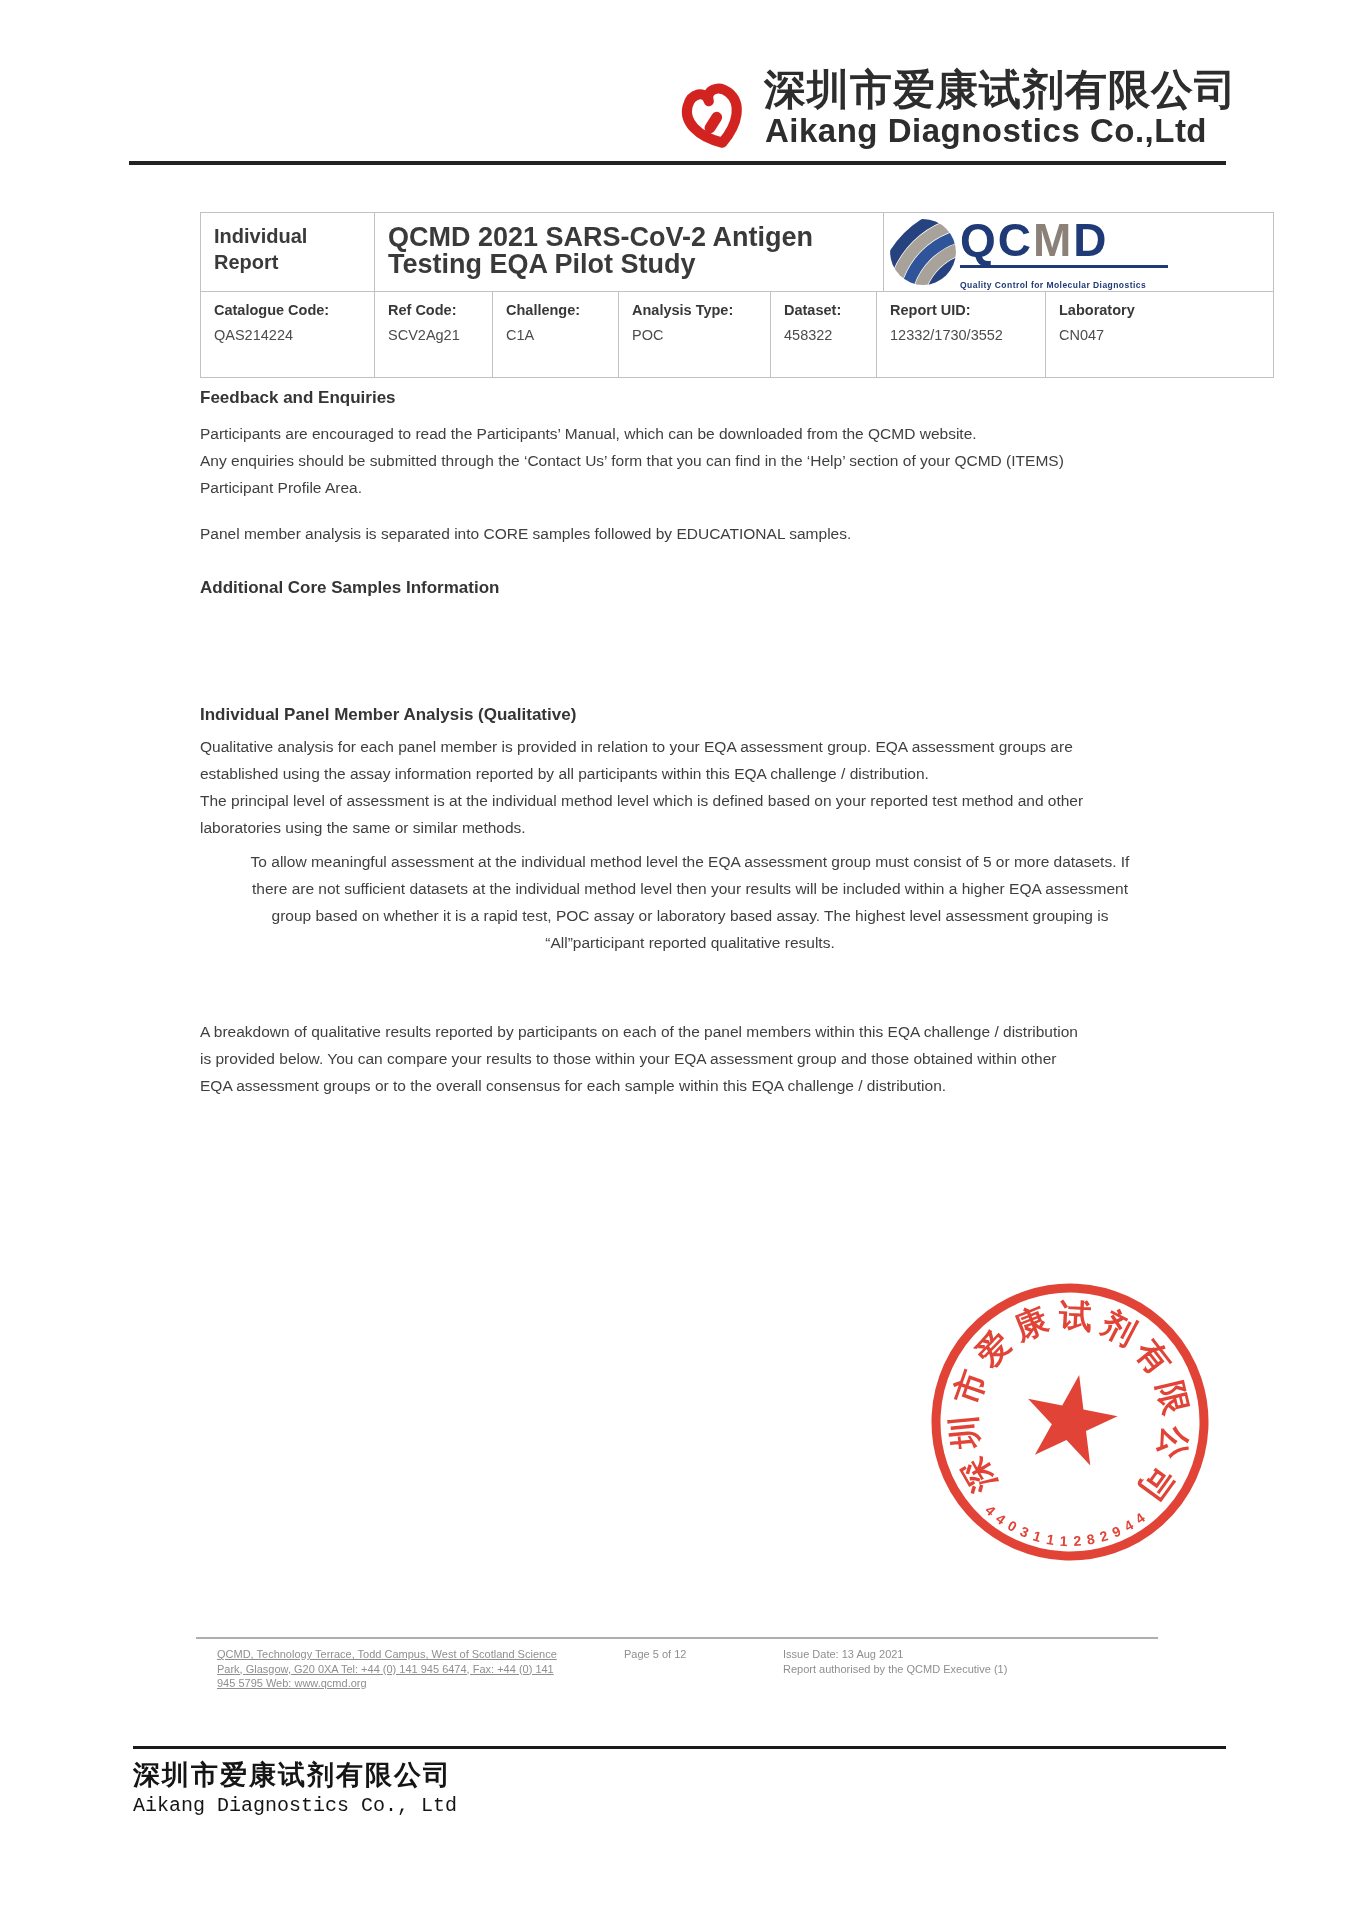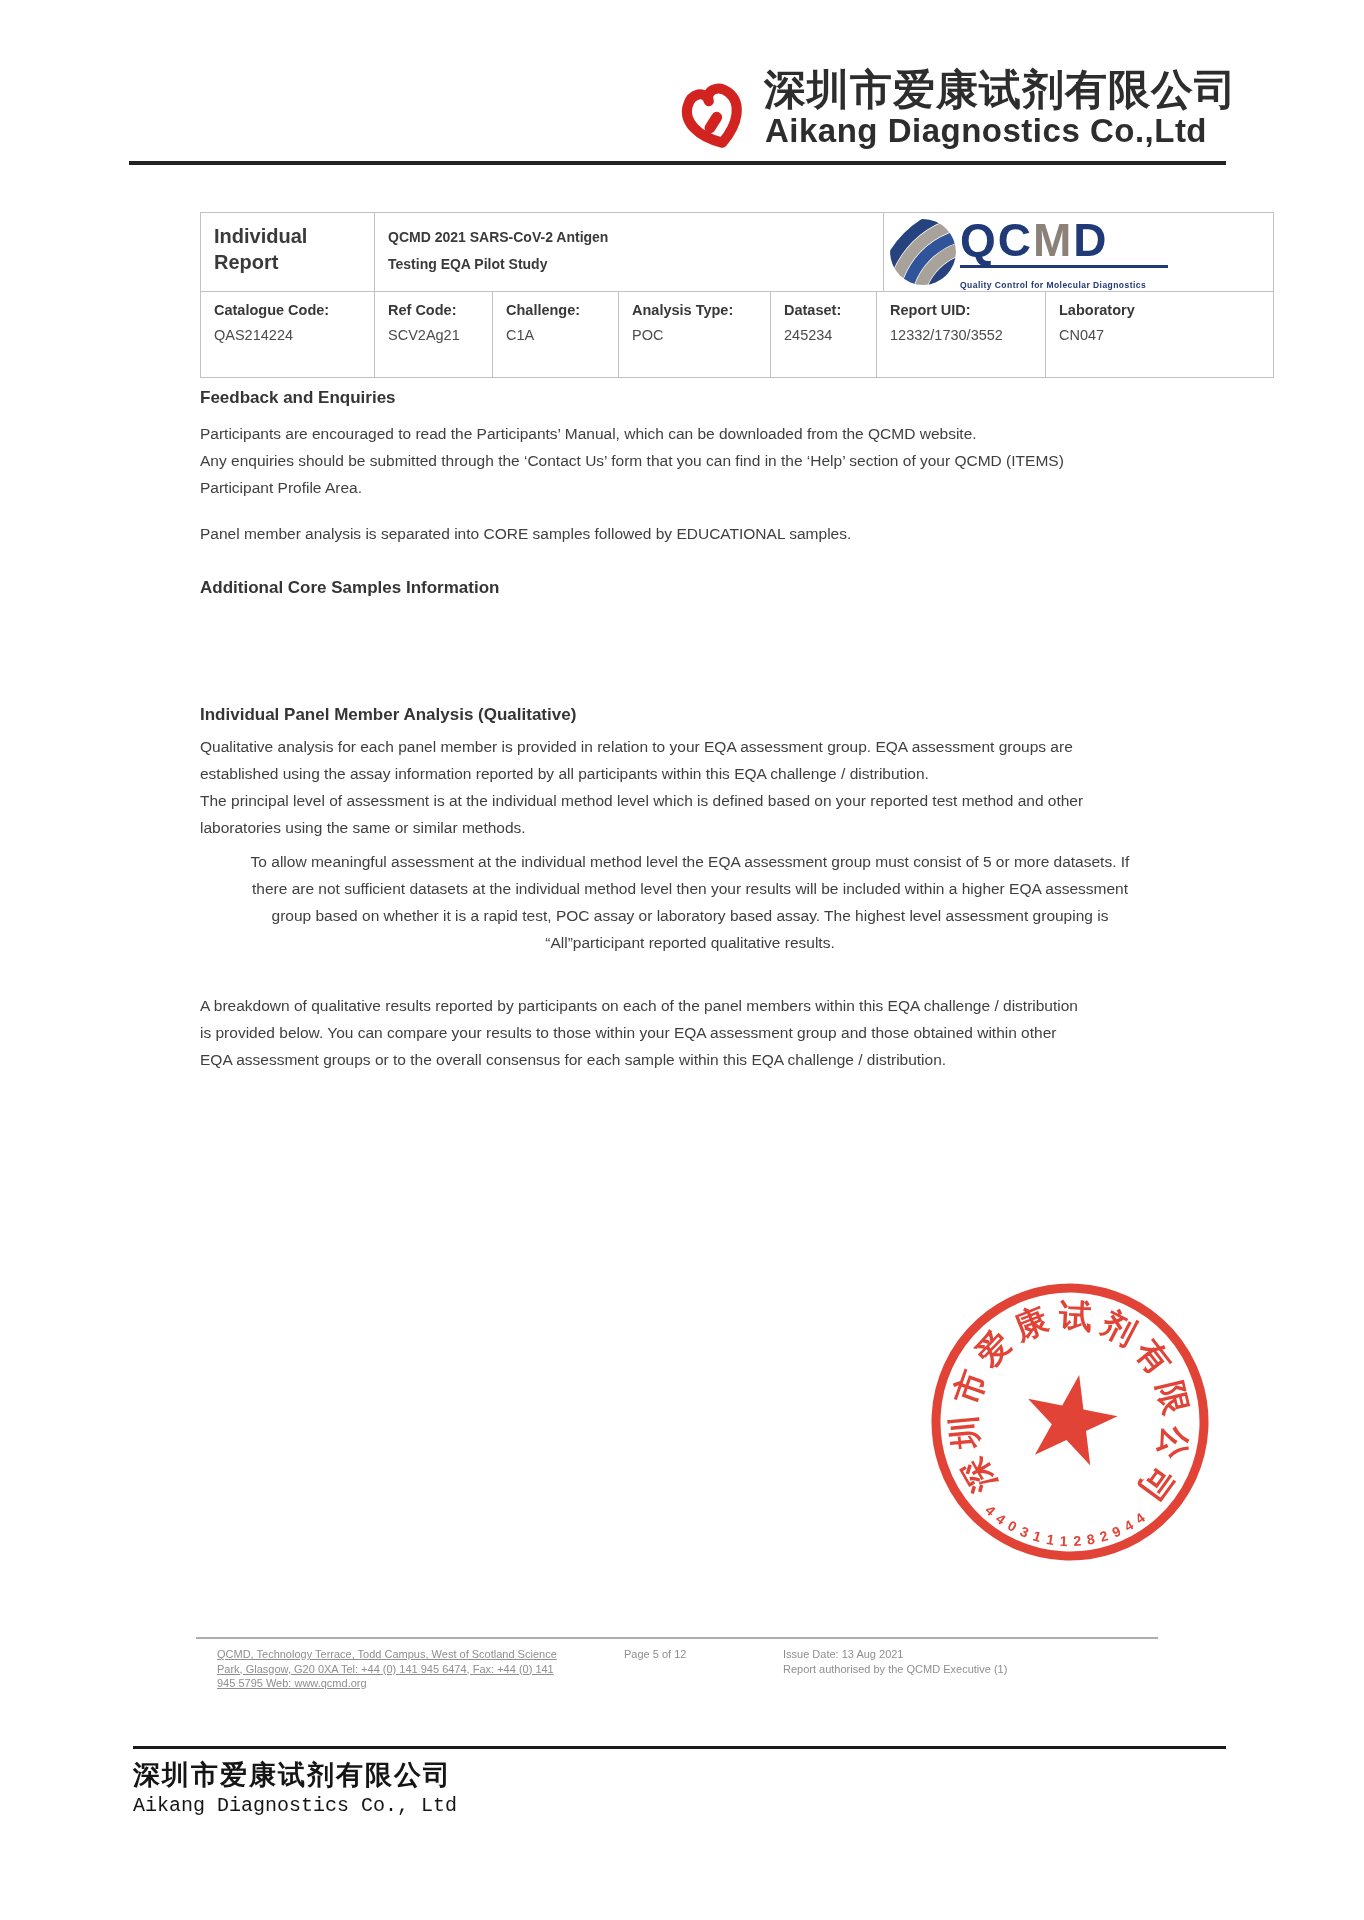--- a/index.html
+++ b/index.html
@@ -14,21 +14,21 @@
   .brand-en { position:absolute; left:765px; top:112px; font-size:33px; font-weight:bold; color:#2d2d2d; letter-spacing:0.5px; }
   .header-rule { position:absolute; left:129px; top:161px; width:1097px; height:4px; background:#232323; }
 
   
   .report-table { position:absolute; left:200px; top:212px; width:1074px; border:1px solid #c2c2c2; background:#fff; }
   .rt-row1 { display:grid; grid-template-columns:174px 509px 1fr; height:79px; border-bottom:1px solid #c2c2c2; }
   .rt-row2 { display:grid; grid-template-columns:174px 118px 126px 152px 106px 169px 1fr; height:85px; }
   .rt-cell { border-right:1px solid #c2c2c2; padding:10px 8px 6px 13px; overflow:hidden; }
   .rt-cell:last-child { border-right:none; }
   .rt-type { font-size:20px; font-weight:bold; line-height:26px; color:#3a3a3a; }
-  .rt-title { font-size:14px; font-weight:bold; line-height:27px; color:#3a3a3a; padding-top:11px; }
+  .rt-title { font-size:27px; font-weight:bold; line-height:27px; color:#3a3a3a; padding-top:11px; }
   .fl { font-size:14.5px; font-weight:bold; color:#383838; margin-bottom:9px; }
   .fv { font-size:14.5px; color:#4c4c4c; }
 
   
   .qcmd-cell { display:flex; align-items:flex-start; padding:4px 2px 4px 4px; }
   .globe { width:70px; height:70px; flex:0 0 auto; }
   .qcmd-block { margin-left:2px; }
   .qcmd-word { font-size:46px; font-weight:bold; color:#1f3a76; letter-spacing:2px; line-height:1; font-family:"Liberation Sans", sans-serif; }
   .qcmd-m { color:#8b8178; }
   .qcmd-underline { height:3px; background:#1f3a76; margin-top:2px; width:208px; }
@@ -113,21 +113,21 @@
       <div class="rt-cell">
         <div class="fl">Challenge:</div>
         <div class="fv">C1A</div>
       </div>
       <div class="rt-cell">
         <div class="fl">Analysis Type:</div>
         <div class="fv">POC</div>
       </div>
       <div class="rt-cell">
         <div class="fl">Dataset:</div>
-        <div class="fv">245234</div>
+        <div class="fv">458322</div>
       </div>
       <div class="rt-cell">
         <div class="fl">Report UID:</div>
         <div class="fv">12332/1730/3552</div>
       </div>
       <div class="rt-cell">
         <div class="fl">Laboratory</div>
         <div class="fv">CN047</div>
       </div>
     </div>
@@ -143,21 +143,21 @@
 
   <div class="sec-h" style="top:705px;">Individual Panel Member Analysis (Qualitative)</div>
   <div class="body-p pre" style="top:733px;">Qualitative analysis for each panel member is provided in relation to your EQA assessment group. EQA assessment groups are
 established using the assay information reported by all participants within this EQA challenge / distribution.
 The principal level of assessment is at the individual method level which is defined based on your reported test method and other
 laboratories using the same or similar methods.</div>
   <div class="body-p pre" style="top:848px;text-align:center;">To allow meaningful assessment at the individual method level the EQA assessment group must consist of 5 or more datasets. If
 there are not sufficient datasets at the individual method level then your results will be included within a higher EQA assessment
 group based on whether it is a rapid test, POC assay or laboratory based assay. The highest level assessment grouping is
 “All”participant reported qualitative results.</div>
-  <div class="body-p pre" style="top:992px;">A breakdown of qualitative results reported by participants on each of the panel members within this EQA challenge / distribution
+  <div class="body-p pre" style="top:1018px;">A breakdown of qualitative results reported by participants on each of the panel members within this EQA challenge / distribution
 is provided below. You can compare your results to those within your EQA assessment group and those obtained within other
 EQA assessment groups or to the overall consensus for each sample within this EQA challenge / distribution.</div>
 
   <svg class="stamp" viewBox="0 0 300 300" aria-hidden="true">
     <g id="stamp-rot" transform="rotate(3 150 150)">
       <circle cx="150" cy="150" r="134" fill="none" stroke="#df3527" stroke-width="9"></circle>
       <g transform="translate(150 150) rotate(8)">
         <path d="M0,-48 L10.8,-14.8 L45.6,-14.8 L17.4,5.7 L28.2,38.8 L0,18.3 L-28.2,38.8 L-17.4,5.7 L-45.6,-14.8 L-10.8,-14.8 Z" fill="#df3527"></path>
       </g>
       <g id="stamp-top">

